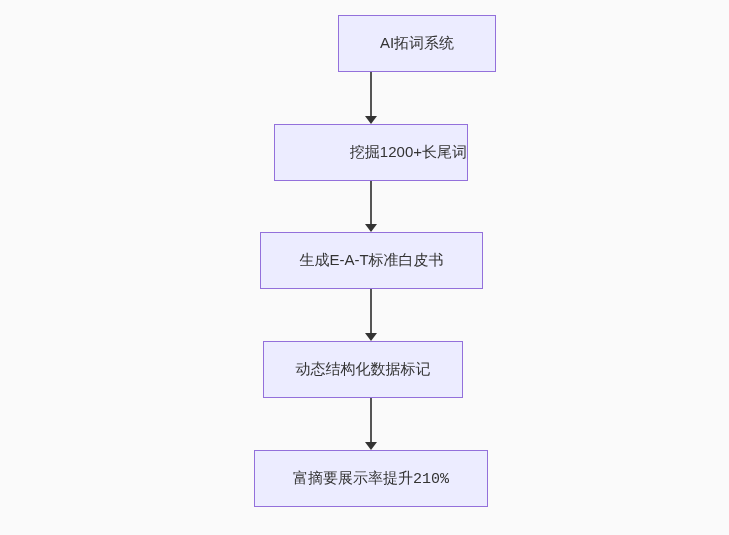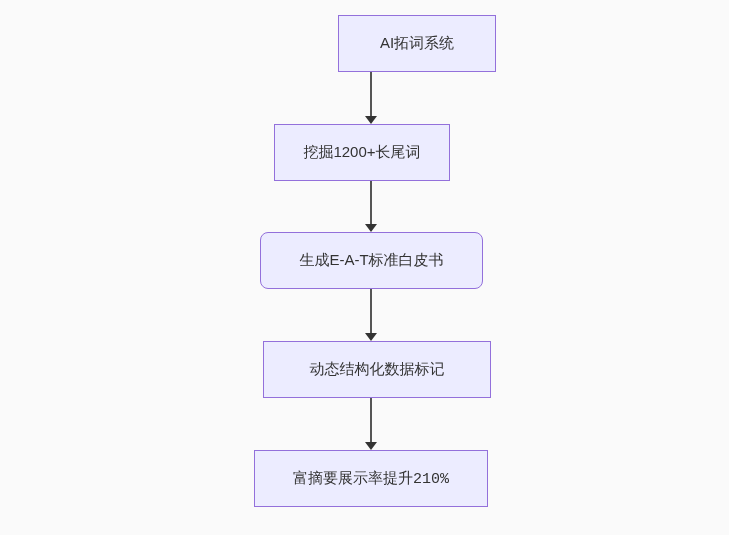--- a/index.html
+++ b/index.html
@@ -30,23 +30,23 @@
     justify-content: center;
     height: 57px;
   }
   .node-label {
     font-size: 15px;
     color: #333333;
     white-space: nowrap;
     text-align: center;
   }
   .node-1 { left: 298px; top: 15px;  width: 158px; margin-left: 40px; }
-  .node-2 { left: 274px; top: 124px; width: 176px; }
-  .node-3 { left: 260px; top: 232px; width: 223px; border-radius: 8px; }
-  .node-4 { left: 263px; top: 341px; width: 228px; }
+  .node-2 { left: 274px; top: 124px; width: 194px; justify-content: flex-end; }
+  .node-3 { left: 260px; top: 232px; width: 223px; }
+  .node-4 { left: 263px; top: 341px; width: 200px; }
   .node-5 { left: 254px; top: 450px; width: 234px; font-family: Liberation Mono, monospace; }
 
   .edge {
     position: absolute;
     left: 365px;   
     width: 12px;
   }
   .edge-line {
     position: absolute;
     left: 5px;      

